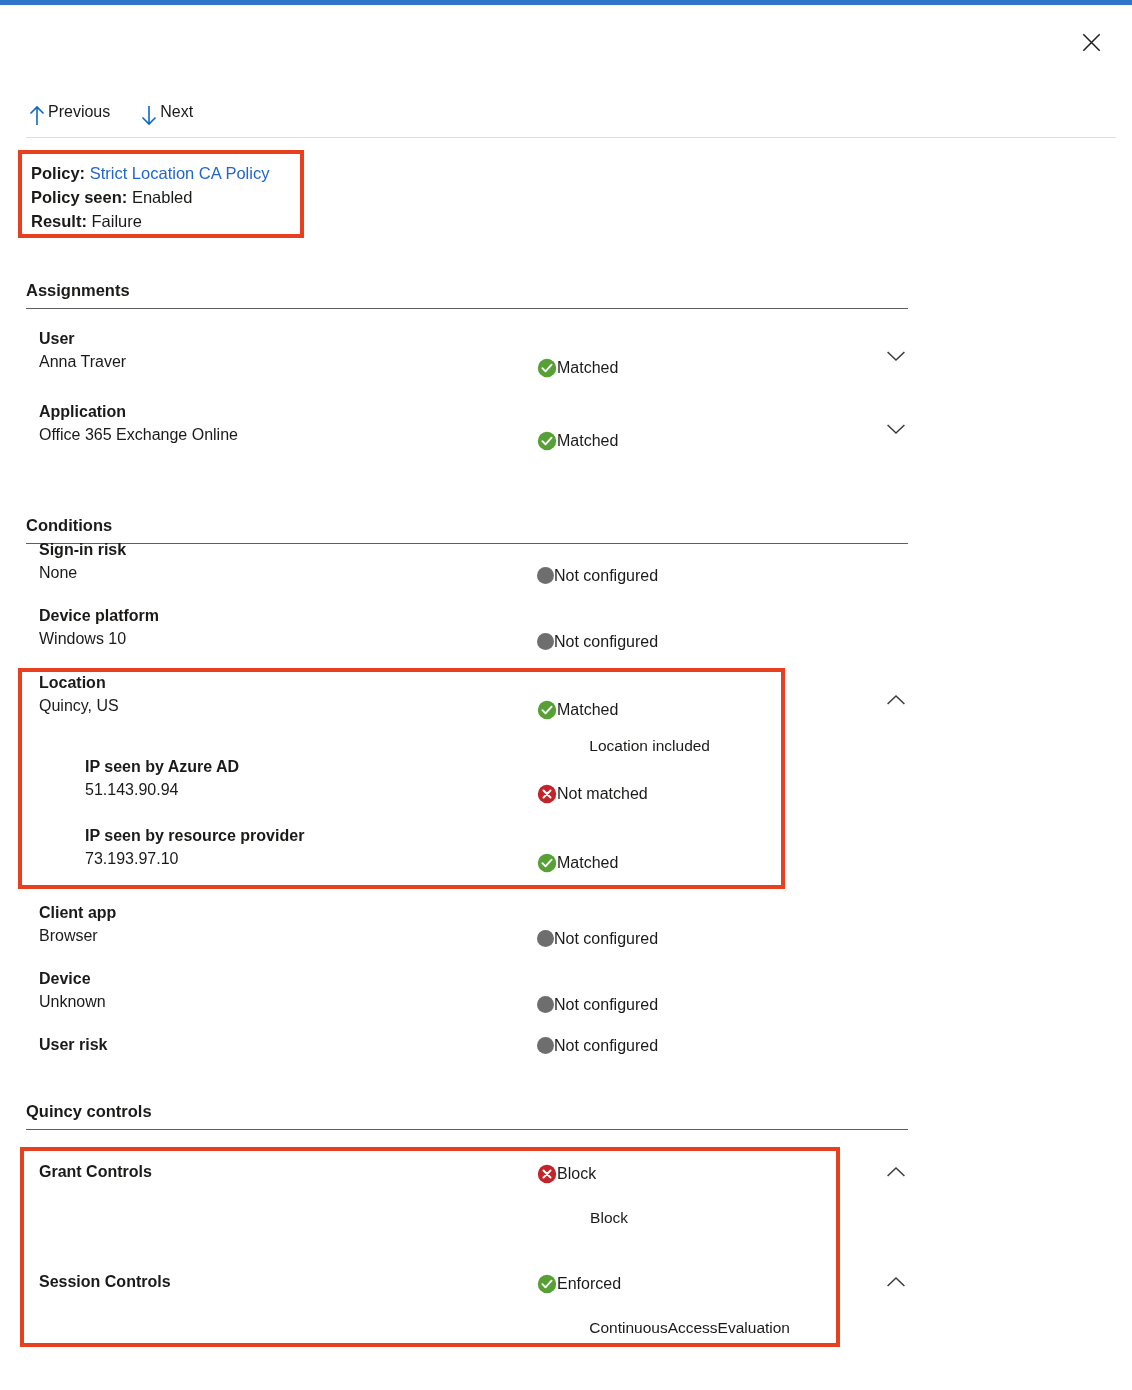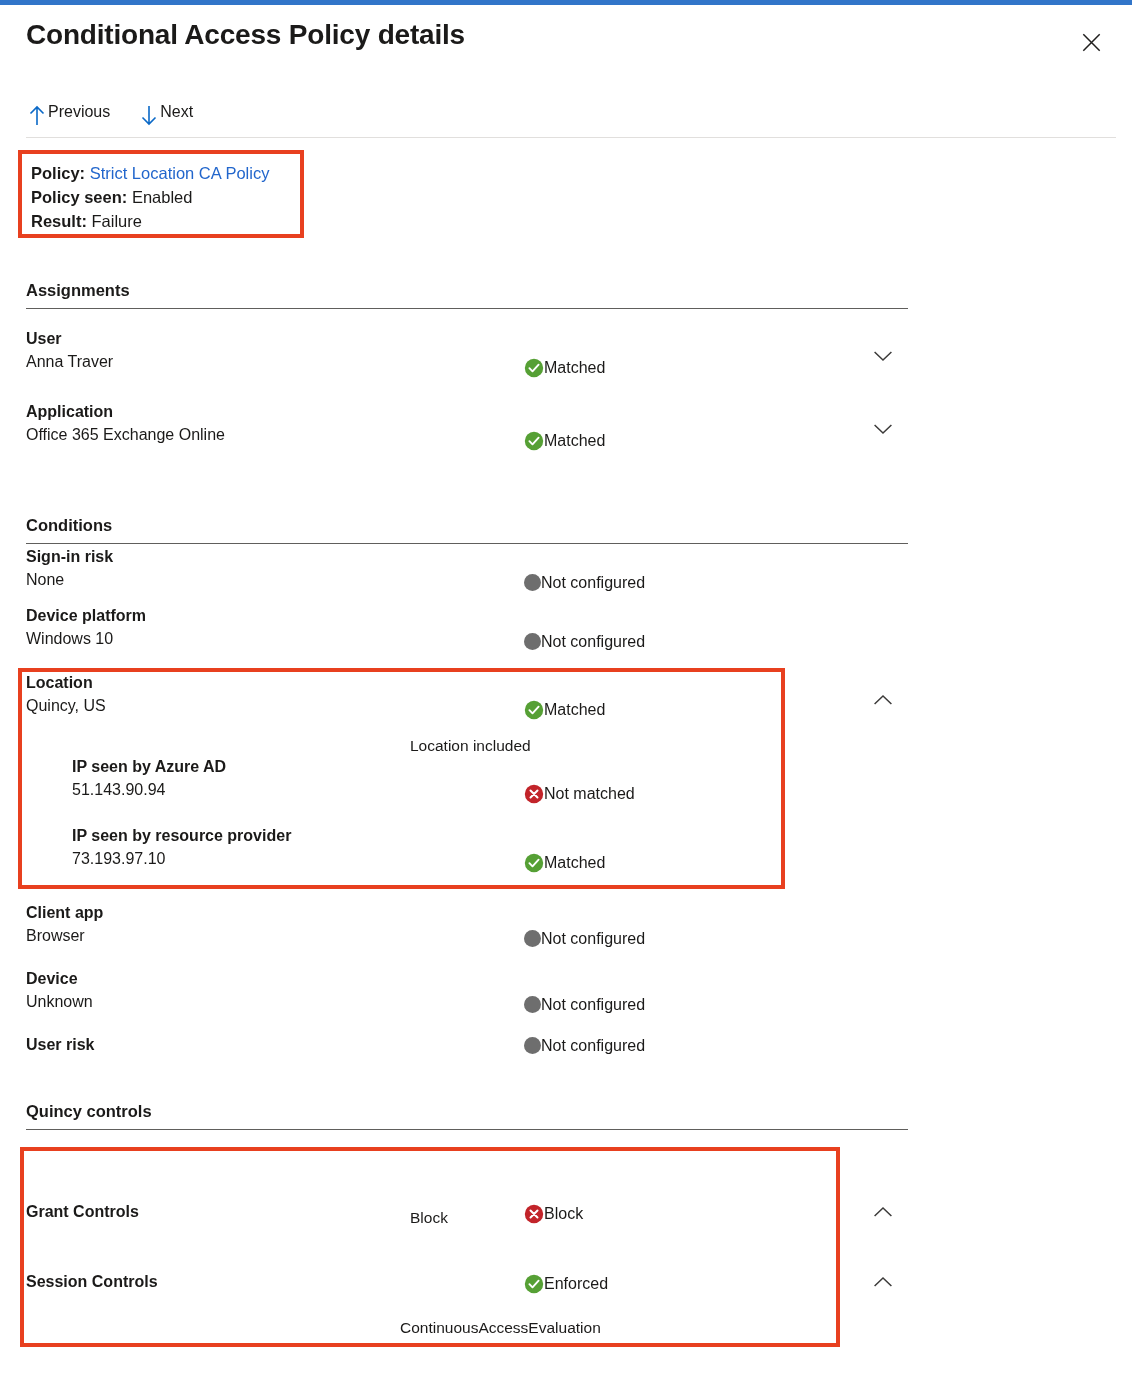--- a/index.html
+++ b/index.html
@@ -132,21 +132,21 @@
     font-size: 16.5px;
     font-weight: bold;
     color: #1b1a19;
     padding-bottom: 8px;
     border-bottom: 1px solid #605e5c;
   }
 
   
   .row {
     position: absolute;
-    left: 0;
+    left: 13px;
     width: 1024px;
     height: 46px;
   }
   .row-label {
     position: absolute;
     left: 26px;
     top: 0;
     font-size: 16px;
     font-weight: bold;
     color: #1b1a19;
@@ -194,40 +194,40 @@
     align-items: center;
     justify-content: center;
     cursor: pointer;
     color: #3b3a39;
   }
 
   .detail-text {
     position: absolute;
     font-size: 15.5px;
     color: #1b1a19;
+    text-align: right;
     white-space: nowrap;
   }
 
   
   .hl-box {
     position: absolute;
     border: 4px solid #e8401f;
     background: transparent;
     pointer-events: none;
   }
   #hl-location { left: 18px; top: 668px; width: 767px; height: 221px; }
   #hl-access   { left: 20px; top: 1147px; width: 820px; height: 200px; }
 </style>
 </head>
 <body>
 
 <div class="top-bar"></div>
 
 <div class="panel-header">
-  <div class="panel-title">Conditional Access Policy details</div>
   <button class="close-btn">
     <span>
       <svg width="19" height="19" viewBox="0 0 19 19" aria-hidden="true">
         <path d="M1.3 1.3 L17.7 17.7 M17.7 1.3 L1.3 17.7" stroke="#201f1e" stroke-width="1.5" fill="none"></path>
       </svg>
     </span>
   </button>
 </div>
 
 <div class="command-bar">
@@ -309,21 +309,21 @@
     <span>
       <svg width="20" height="12" viewBox="0 0 20 12" aria-hidden="true">
         <path d="M1.6 2 L10 10 L18.4 2" stroke="#3b3a39" stroke-width="1.5" fill="none"></path>
       </svg>
     </span>
   </div>
 </div>
 
 <div class="section-head" style="top:516px;">Conditions</div>
 
-<div class="row" style="top:541px;margin-top:7px;">
+<div class="row" style="top:541px;">
   <div class="row-label">Sign-in risk</div>
   <div class="row-value">None</div>
   <div class="row-status" style="top:26px;">
     <span class="dot-gray"></span>
     <span class="status-text">Not configured</span>
   </div>
 </div>
 
 <div class="row" style="top:607px;">
   <div class="row-label">Device platform</div>
@@ -408,21 +408,21 @@
 <div class="row" style="top:1036px;">
   <div class="row-label">User risk</div>
   <div class="row-status" style="top:1px;">
     <span class="dot-gray"></span>
     <span class="status-text">Not configured</span>
   </div>
 </div>
 
 <div class="section-head" style="top:1102px;">Quincy controls</div>
 
-<div class="row" style="top:1163px;margin-top:40px;">
+<div class="row" style="top:1163px;">
   <div class="row-label">Grant Controls</div>
   <div class="row-status" style="top:1px;">
     <span>
       <svg class="status-icon" viewBox="0 0 20 20" aria-hidden="true">
         <circle cx="10" cy="10" r="9.2" fill="#c2242a"></circle>
         <path d="M6.5 6.5 L13.5 13.5 M13.5 6.5 L6.5 13.5" stroke="#ffffff" stroke-width="2" fill="none" stroke-linecap="round"></path>
       </svg>
     </span>
     <span class="status-text">Block</span>
   </div>

